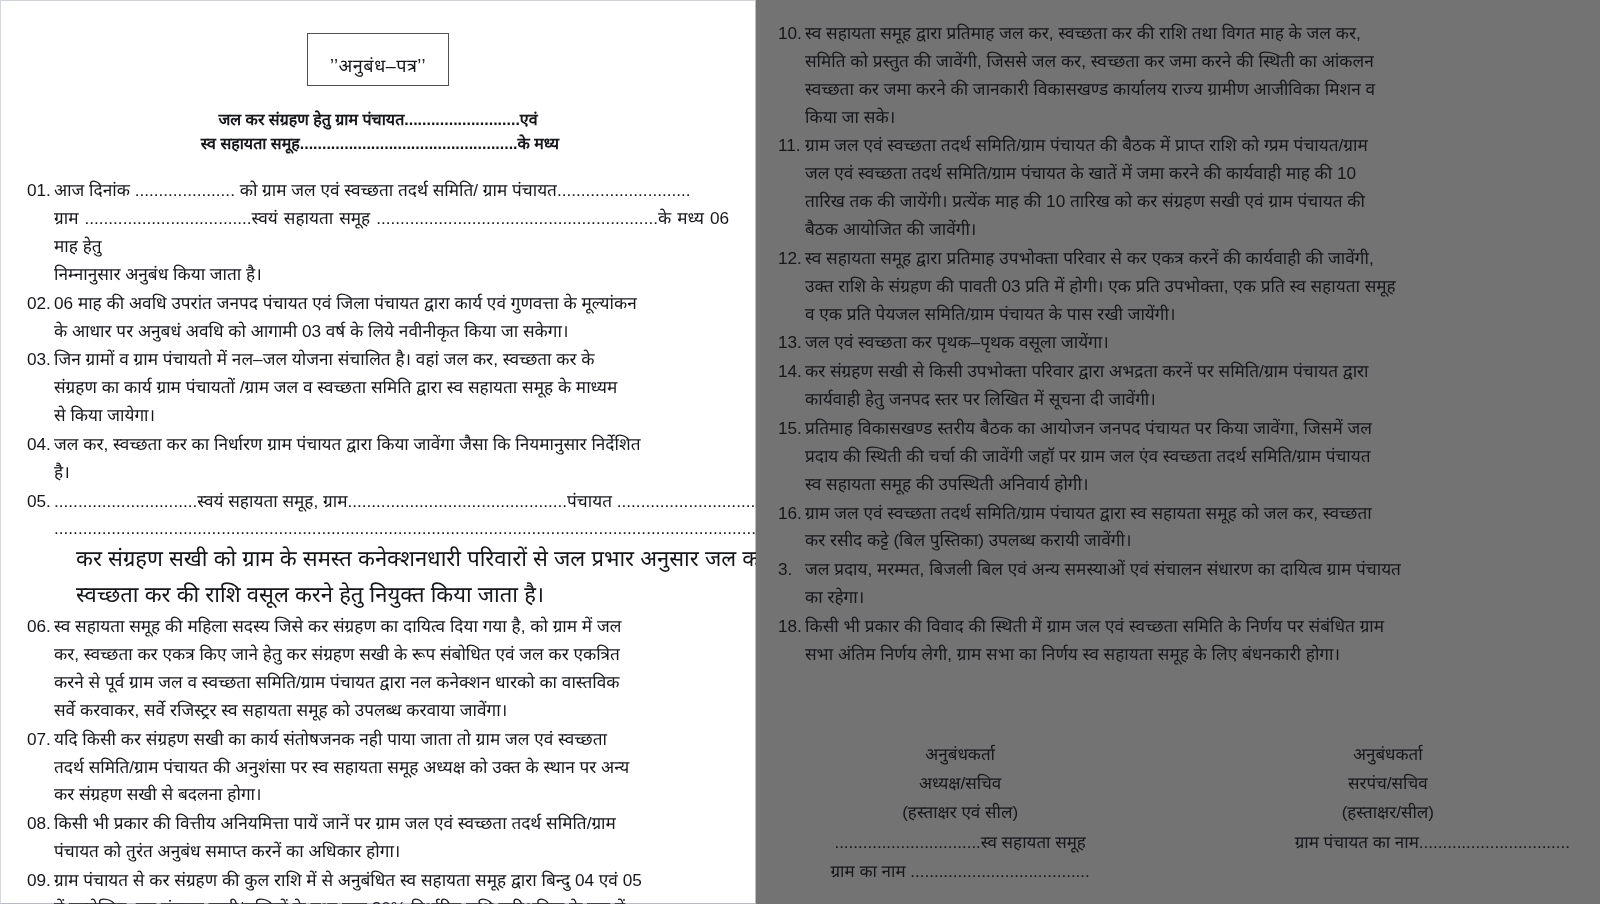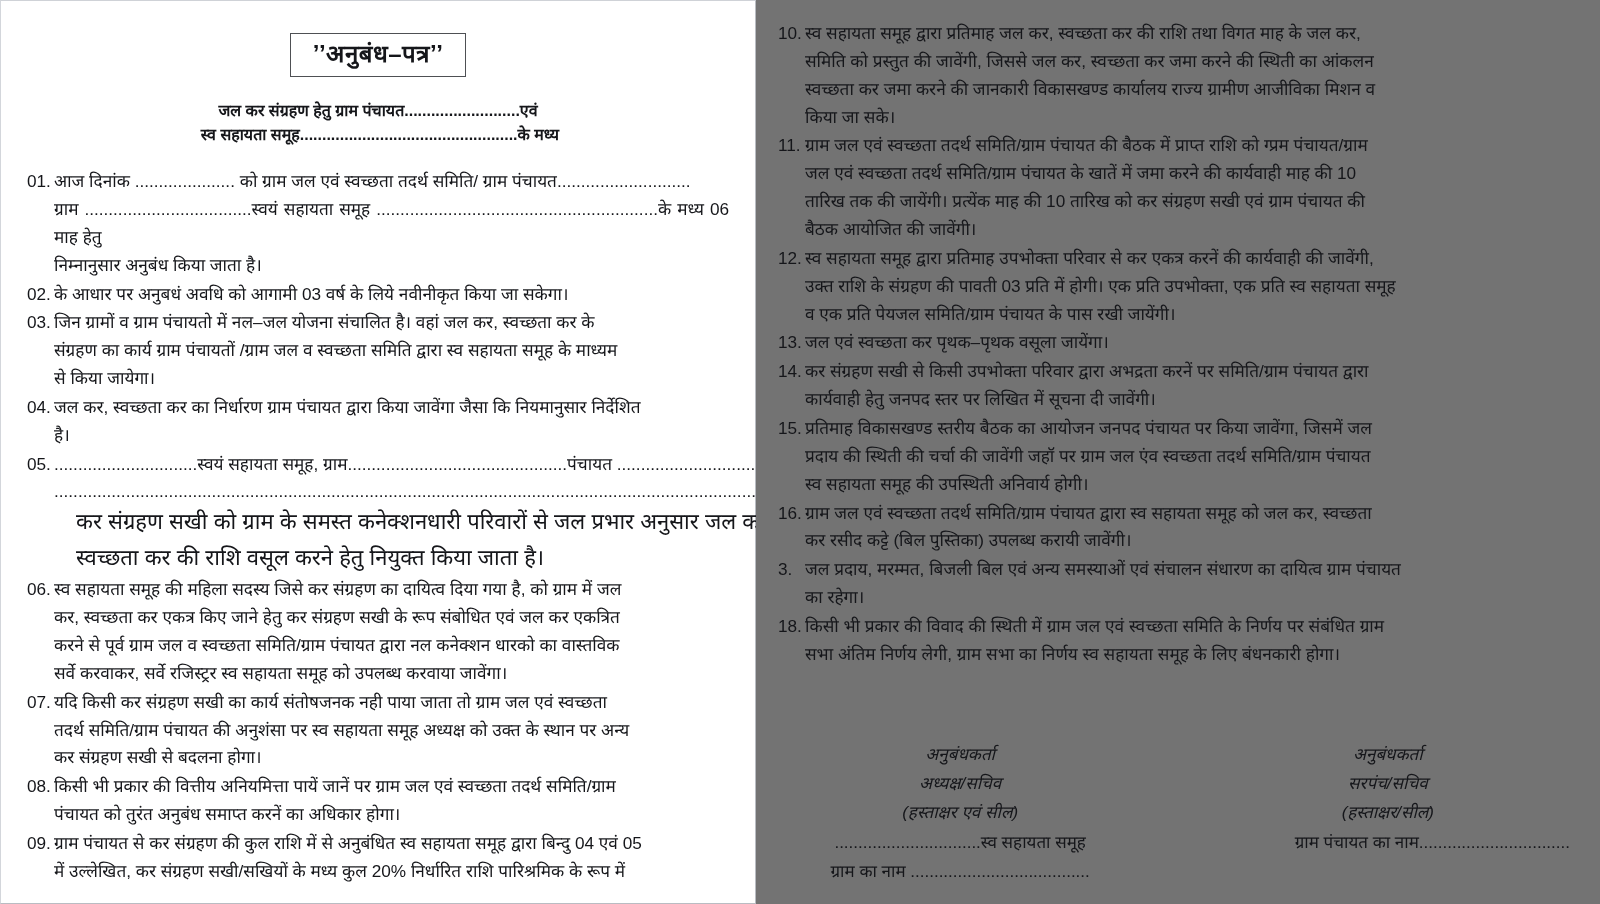--- a/index.html
+++ b/index.html
@@ -49,24 +49,24 @@
   }
 
   
   .title-wrap {
     display: flex;
     justify-content: center;
     margin: 14px 0 0 0;
   }
   .title-box {
     border: 1.5px solid #4e5054;
-    padding: 6px 22px 8px 22px;
-    font-size: 24px;
+    padding: 22px 22px 8px 22px;
+    font-size: 18px;
     line-height: 1.15;
-    font-weight: 700;
+    font-weight: 400;
     letter-spacing: .5px;
     white-space: nowrap;
   }
 
   .subtitle {
     margin: 22px 0 0 0;
     text-align: center;
     font-size: 16px;
     line-height: 1.55;
     font-weight: 600;
@@ -145,21 +145,21 @@
     right: 30px;
     bottom: 18px;
     display: flex;
     justify-content: space-between;
     font-size: 17px;
     line-height: 1.72;
   }
   .sign-col {
     width: 46%;
   }
-  .sign-col .ctr { text-align: center; font-style: italic; }
+  .sign-col .ctr { text-align: center; }
   .sign-col .lft { text-align: center; }
   .sign-col .rgt { text-align: right; }
   .sign-col.right-col { text-align: center; }
 </style>
 </head>
 <body>
 
 <div class="sheet">
 
   <section class="page-left">
@@ -178,20 +178,21 @@
           <span class="clause-num">01.</span>
           <div class="clause-body">
             <p class="justify-all">आज दिनांक ..................... को ग्राम जल एवं स्वच्छता तदर्थ समिति/ ग्राम पंचायत............................</p>
             <p class="justify-all">ग्राम ...................................स्वयं सहायता समूह ...........................................................के मध्य 06 माह हेतु</p>
             <p class="last">निम्नानुसार अनुबंध किया जाता है।</p>
           </div>
         </li>
         <li class="clause">
           <span class="clause-num">02.</span>
           <div class="clause-body">
+            <p class="justify-all">06 माह की अवधि उपरांत जनपद पंचायत एवं जिला पंचायत द्वारा कार्य एवं गुणवत्ता के मूल्यांकन</p>
             <p class="last">के आधार पर अनुबधं अवधि को आगामी 03 वर्ष के लिये नवीनीकृत किया जा सकेगा।</p>
           </div>
         </li>
         <li class="clause">
           <span class="clause-num">03.</span>
           <div class="clause-body">
             <p class="justify-all">जिन ग्रामों व ग्राम पंचायतो में नल–जल योजना संचालित है। वहां जल कर, स्वच्छता कर के</p>
             <p class="justify-all">संग्रहण का कार्य ग्राम पंचायतों /ग्राम जल व स्वच्छता समिति द्वारा स्व सहायता समूह के माध्यम</p>
             <p class="last">से किया जायेगा।</p>
           </div>

